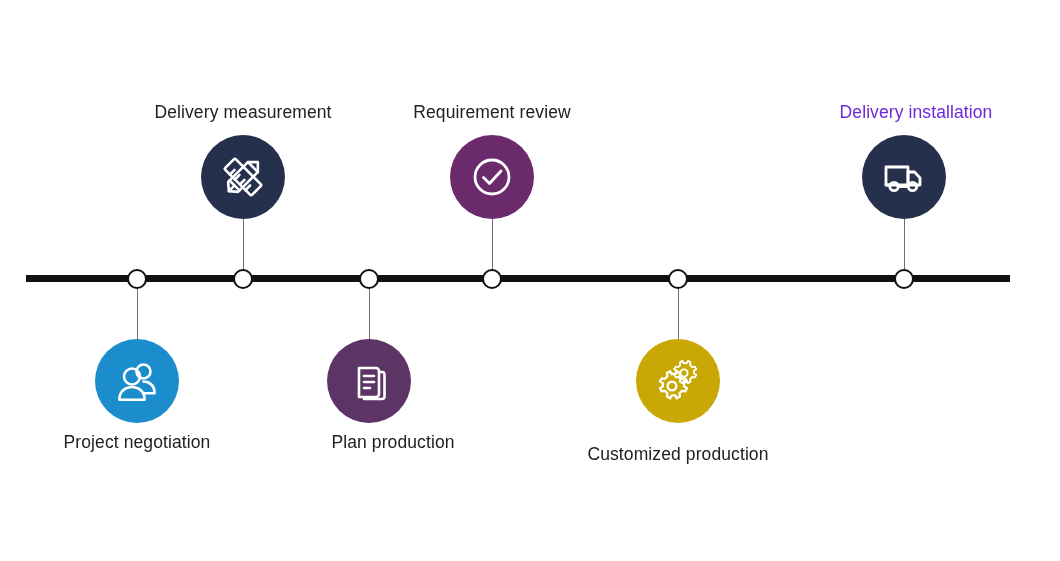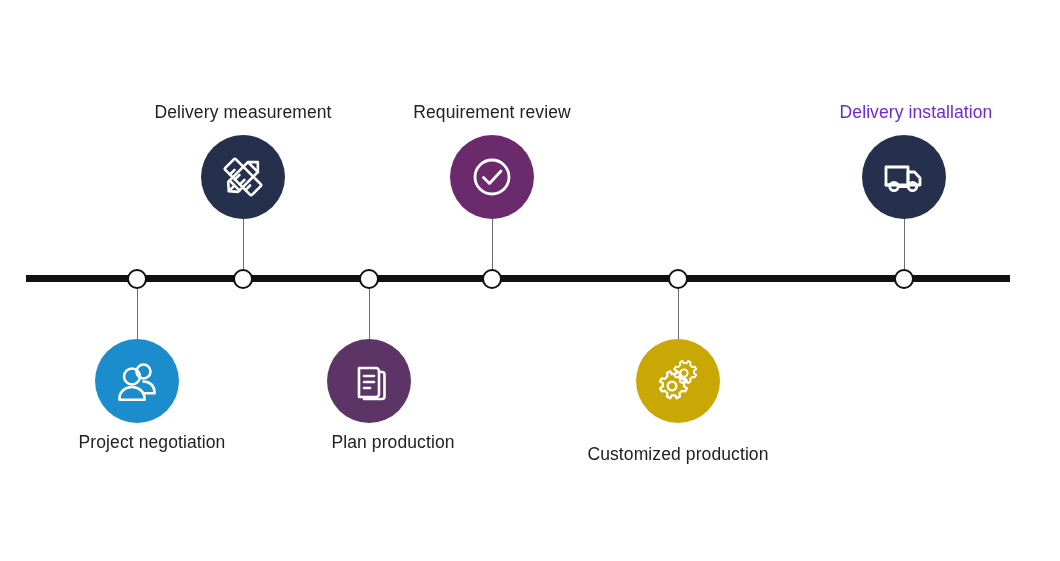--- a/index.html
+++ b/index.html
@@ -82,21 +82,21 @@
         <span>
     <svg width="50" height="50" viewBox="0 0 50 50" fill="none" stroke="#ffffff" stroke-width="2.6" stroke-linecap="round" stroke-linejoin="round">
       <circle cx="31.5" cy="15.5" r="7"></circle>
       <path d="M31.5 25.5c6.2 0 11 4.4 11 10.2v1.6H31"></path>
       <circle cx="20" cy="20.5" r="8"></circle>
       <path d="M20 31c-7 0-12.5 5-12.5 11.4v1.3h25v-1.3C32.5 36 27 31 20 31z" fill="none"></path>
     </svg>
         </span>
       </div>
       <div class="node-dot" style="left: 137px; top: 279px; background: rgb(255, 255, 255); border-color: rgb(17, 17, 17);"></div>
-      <div class="step-label" style="left: 137px; top: 432px; color: rgb(33, 33, 33); margin-left: 15px;">Project negotiation</div>
+      <div class="step-label" style="left: 137px; top: 432px; color: rgb(33, 33, 33);">Project negotiation</div>
       <div class="connector" style="left: 243px; background: rgb(110, 110, 118); top: 219px; height: 60px;"></div>
       <div class="badge" style="left: 243px; top: 177px; background: rgb(37, 48, 77);">
         <span>
     <svg width="52" height="52" viewBox="0 0 52 52" fill="none" stroke="#ffffff" stroke-width="2.6" stroke-linecap="round" stroke-linejoin="round">
       <g transform="rotate(45 26 26)">
         <path d="M26 5 L33 12 L33 40 L26 46 L19 40 L19 12 Z" fill="none"></path>
         <path d="M19 12 L33 12"></path>
         <path d="M19 38 L33 38"></path>
         <path d="M26 40 L26 46"></path>
       </g>

